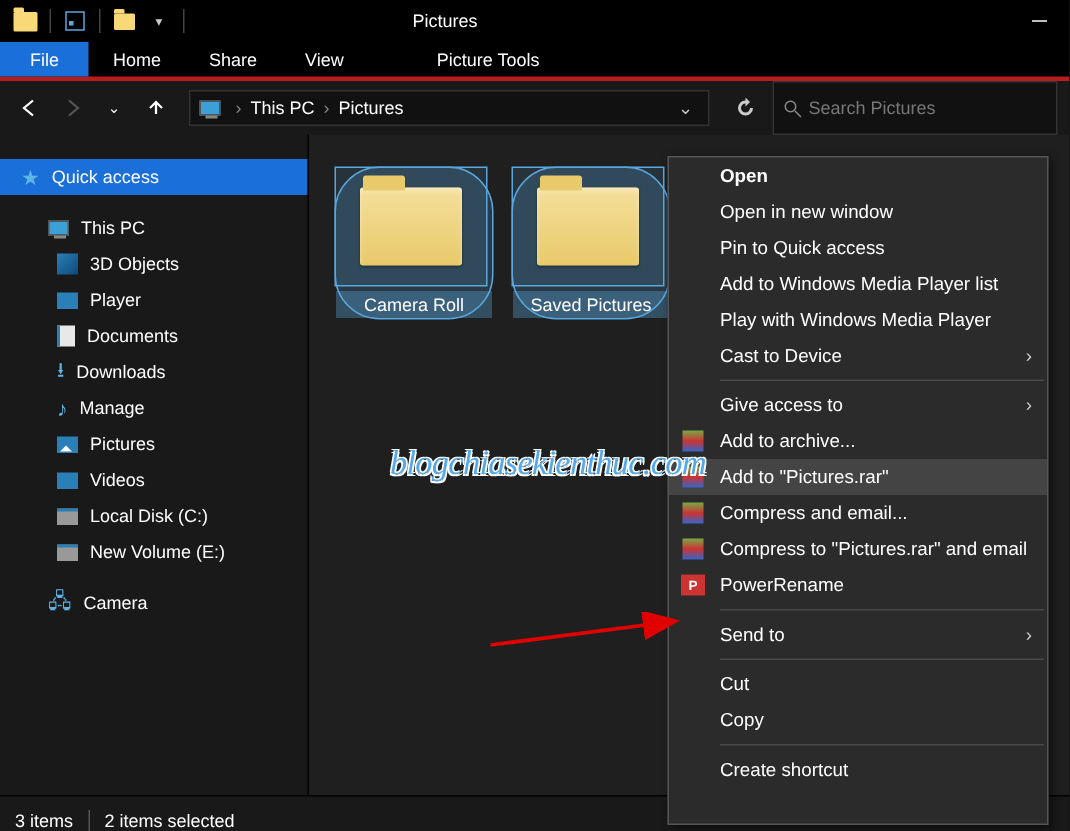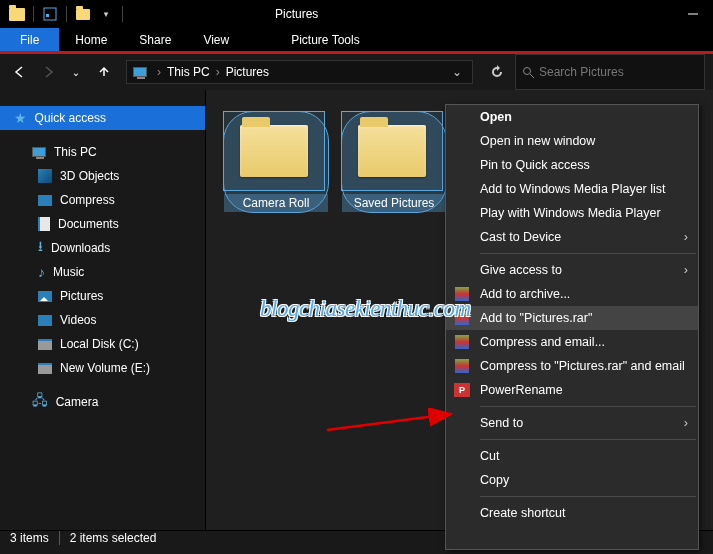--- a/index.html
+++ b/index.html
@@ -73,21 +73,21 @@
   .ctx-item { height: 24px; display: flex; align-items: center; padding-left: 34px; position: relative; }
   .ctx-item:hover,.ctx-item.hover { background: #444; }
   .ctx-item .sub { position: absolute; right: 10px; color: #ccc; }
   .ctx-item.bold { font-weight: 600; }
   .ctx-sep { height: 1px; background: #4a4a4a; margin: 4px 2px 4px 34px; }
   .ctx-icon { position: absolute; left: 8px; width: 16px; height: 16px; display:flex;align-items:center;justify-content:center;}
   .rar{background:linear-gradient(#7a4,#c33 50%,#36c);width:14px;height:14px;}
   .pr{background:#c33;color:#fff;font-size:9px;font-weight:bold;width:16px;height:14px;display:flex;align-items:center;justify-content:center;}
   
   
-  .status { height: 24px; background: #191919; border-top: 1px solid #000; display: flex; align-items: flex-start; padding: 0 10px; gap: 10px; font-size: 12px; }
+  .status { height: 24px; background: #191919; border-top: 1px solid #000; display: flex; align-items: flex-end; padding: 0 10px; gap: 10px; font-size: 12px; }
   .status-sep { width: 1px; height: 14px; background: #555; }
   
   
   .arrow { position: absolute; left: 325px; top: 408px; z-index: 30; pointer-events:none;}
   
   
   .watermark { position: absolute; left: 260px; top: 296px; font-size: 23px; font-weight: 500; font-style: italic; color: #56a9e8; text-shadow: -1px -1px 0 #fff, 1px -1px 0 #fff, -1px 1px 0 #fff, 1px 1px 0 #fff; z-index: 25; letter-spacing:-0.5px; font-family: "Segoe Script","Comic Sans MS",cursive; pointer-events:none;}
   
   svg{display:block;}
 </style>
@@ -193,36 +193,36 @@
       <span>This PC</span>
     </div>
     <div class="side-item">
         <span class="chev"></span>
         <span class="cube"></span>
         <span>3D Objects</span>
       </div>
     <div class="side-item">
         <span class="chev"></span>
         <span class="desk"></span>
-        <span>Compress</span>
+        <span>Player</span>
       </div>
     <div class="side-item">
         <span class="chev"></span>
         <span class="doc"></span>
         <span>Documents</span>
       </div>
     <div class="side-item">
         <span class="chev"></span>
         <span class="down">⭳</span>
         <span>Downloads</span>
       </div>
     <div class="side-item">
         <span class="chev"></span>
         <span class="music">♪</span>
-        <span>Music</span>
+        <span>Manage</span>
       </div>
     <div class="side-item">
         <span class="chev"></span>
         <span class="pic"></span>
         <span>Pictures</span>
       </div>
     <div class="side-item">
         <span class="chev"></span>
         <span class="vid"></span>
         <span>Videos</span>

